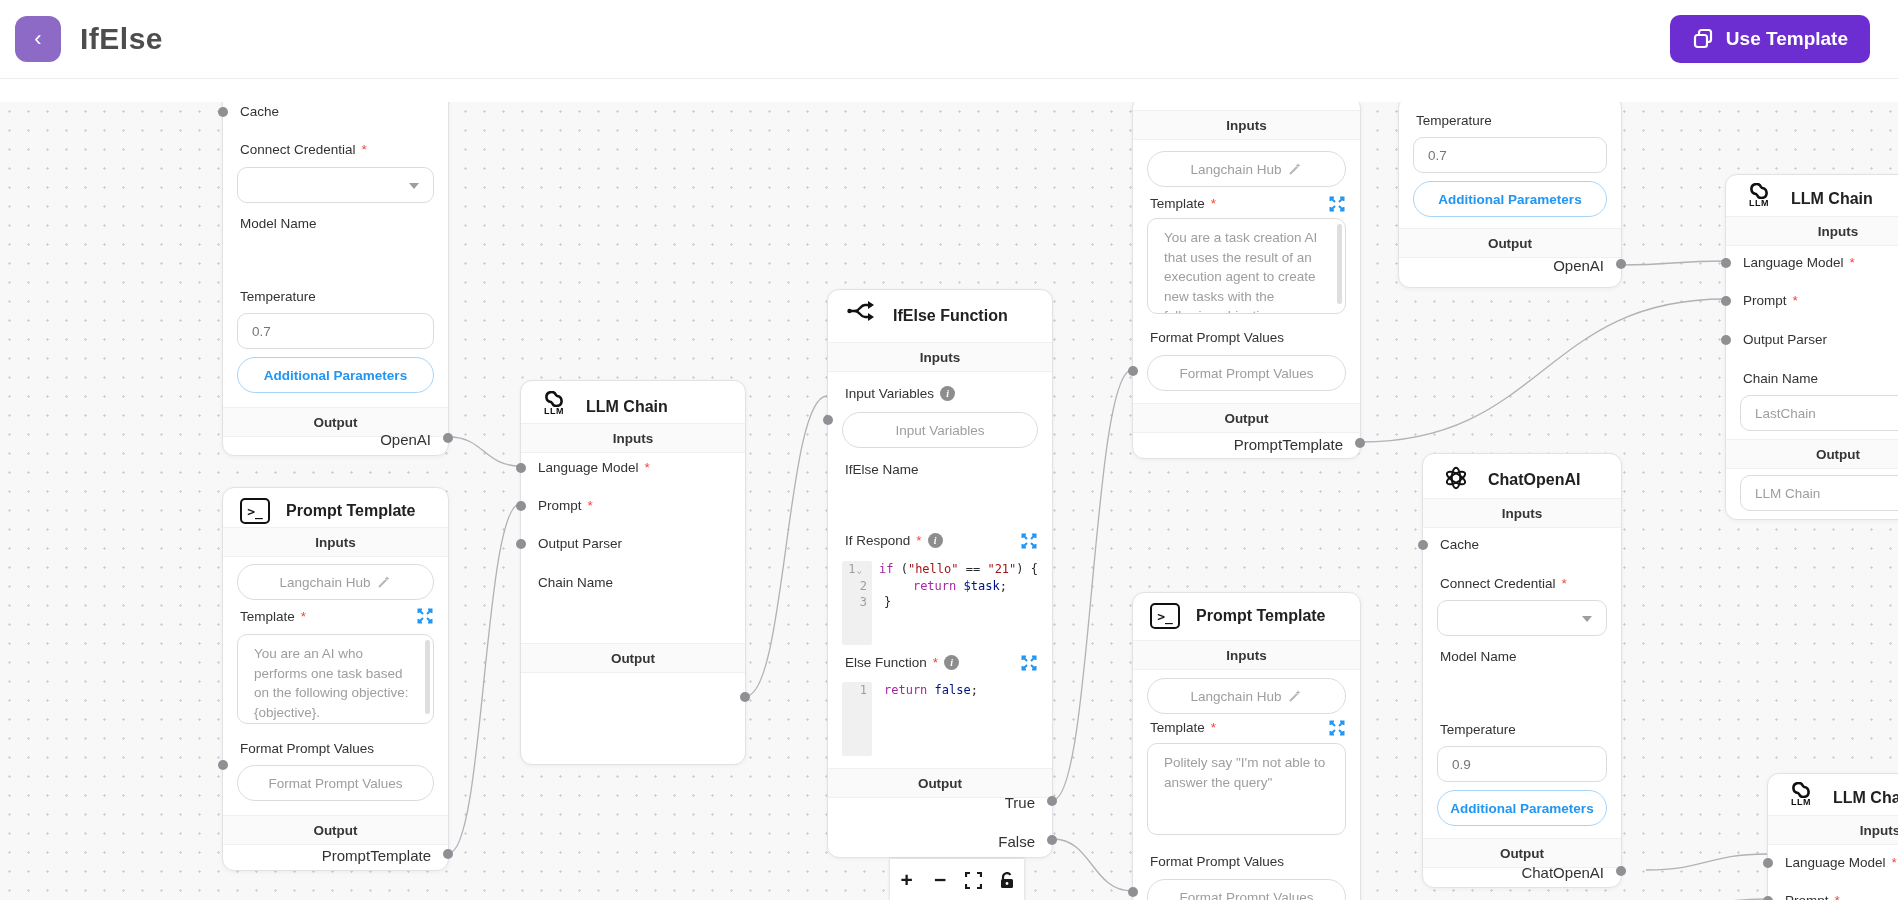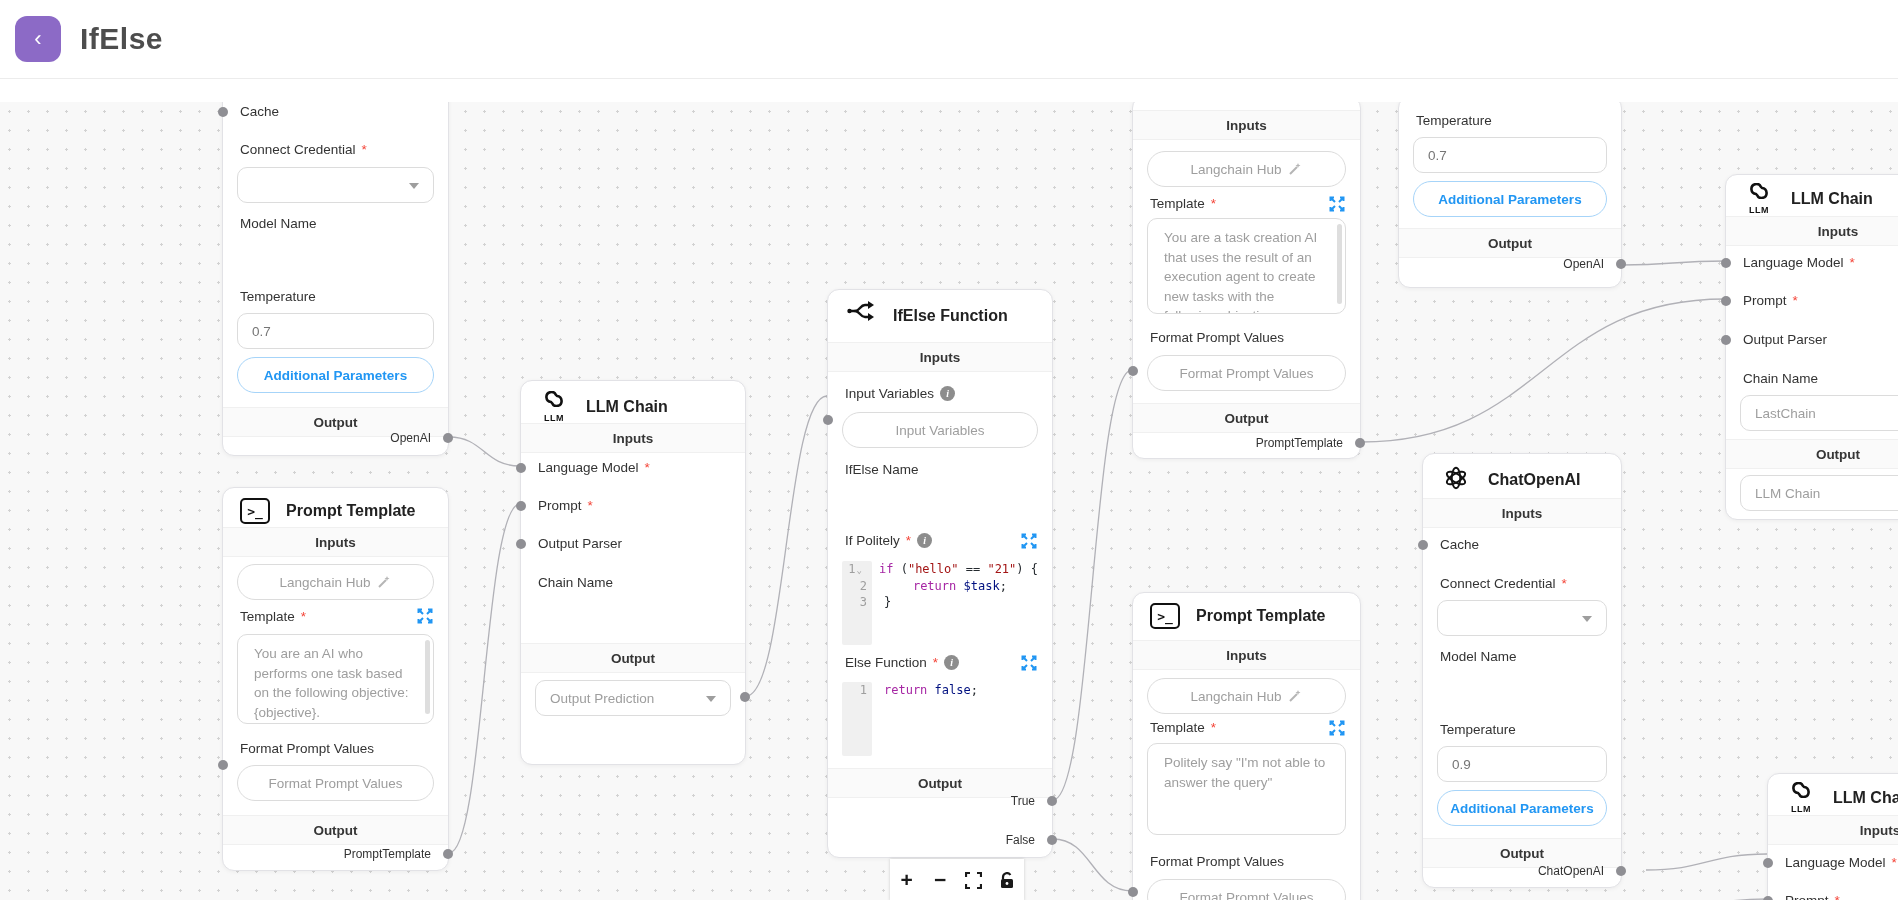--- a/index.html
+++ b/index.html
@@ -20,41 +20,41 @@
   
   .canvas{position:relative;height:821px;background:#f8f8f8;overflow:hidden;
     background-image:radial-gradient(circle,#d2d2d2 1px,transparent 1.3px);background-size:19px 19px;margin-top:23px;}
   .edges{position:absolute;left:0;top:0;pointer-events:none;}
   .edges path{stroke:var(--edge);stroke-width:1.3;fill:none;}
   
   .node{position:absolute;background:#fff;border:1px solid #e2e2e6;border-radius:12px;
     box-shadow:0 1px 4px rgba(0,0,0,.05);}
   .ntitle{position:absolute;left:0;right:0;display:flex;align-items:center;gap:16px;padding:0 17px;}
   .ntitle .tname{font-size:16px;font-weight:700;color:#212121;}
-  .nicon{width:32px;height:32px;display:flex;align-items:center;justify-content:space-between;flex-direction:column;color:#111;}
+  .nicon{width:32px;height:32px;display:flex;align-items:center;justify-content:flex-start;flex-direction:column;color:#111;}
   .term-icon{width:30px;height:26px;border:2.5px solid #111;border-radius:5px;font-weight:700;font-size:13px;
     display:flex;align-items:center;justify-content:center;font-family:"DejaVu Sans Mono",monospace;color:#111;}
   .llm-icon{display:flex;flex-direction:column;align-items:center;line-height:1;}
   .llm-icon .llm-txt{font-size:9px;font-weight:700;letter-spacing:.5px;color:#111;}
   .sect{position:absolute;left:0;right:0;height:30px;background:#fafafa;border-top:1px solid #f0f0f0;
     border-bottom:1px solid #f0f0f0;display:flex;align-items:center;justify-content:center;
     font-size:13.5px;font-weight:700;color:#363636;}
   .lbl{position:absolute;left:17px;font-size:13.5px;color:#333;display:flex;align-items:center;gap:6px;}
   .req{color:#f44336;}
   .info{width:15px;height:15px;border-radius:50%;background:#8d8d8d;color:#fff;font-size:10px;font-weight:700;
     display:inline-flex;align-items:center;justify-content:center;font-family:"Liberation Serif",serif;font-style:italic;}
   .fld{position:absolute;left:14px;right:14px;height:36px;border:1px solid #dcdcdc;border-radius:10px;
     display:flex;align-items:center;padding:0 14px;font-size:13.5px;color:#757575;background:#fff;}
   .fld.ghost{color:#9e9e9e;}
   .pill{border-radius:19px;justify-content:center;color:#9e9e9e;gap:7px;}
   .sel::after{content:"";position:absolute;right:14px;top:15px;border-left:5px solid transparent;
     border-right:5px solid transparent;border-top:6px solid #9e9e9e;}
   .xparams{position:absolute;left:14px;right:14px;height:36px;border:1.5px solid #a6d4f9;border-radius:19px;
     display:flex;align-items:center;justify-content:center;color:var(--link);font-size:13.5px;font-weight:600;cursor:pointer;}
-  .anchor{position:absolute;font-size:12px;color:#333;}
+  .anchor{position:absolute;font-size:15px;color:#333;}
   .anchor.r{right:17px;}
   .hdl{position:absolute;width:10px;height:10px;border-radius:50%;background:var(--handle);z-index:3;}
   .hdl.l{left:-5px;} .hdl.r{right:-5px;}
   .tarea{position:absolute;left:14px;right:14px;border:1px solid #dcdcdc;border-radius:10px;
     padding:9px 16px;font-size:13.5px;line-height:1.45;color:#9e9e9e;overflow:hidden;white-space:pre-line;}
   .thumb{position:absolute;right:3px;top:8px;width:5px;height:72%;background:#dedede;border-radius:3px;}
   .expand{position:absolute;right:15px;width:16px;height:16px;cursor:pointer;}
   
   .code{position:absolute;left:14px;right:14px;font-family:"DejaVu Sans Mono",monospace;font-size:12px;line-height:16px;}
   .code .gut{position:absolute;left:0;top:0;width:30px;background:#f0f0f0;border-radius:2px;}
@@ -71,20 +71,27 @@
   .attribution{position:absolute;right:12px;bottom:4px;font-size:16px;color:#9a9aa2;}
 </style>
 </head>
 <body>
 
 <div class="header">
   <div class="back-btn">
       <span>‹</span>
     </div>
   <div class="hdr-title">IfElse</div>
+  <div class="use-template">
+    <svg width="22" height="22" viewBox="0 0 22 22">
+        <rect x="7" y="2" width="12" height="12" rx="2.5" fill="none" stroke="#fff" stroke-width="2.2"></rect>
+        <rect x="3" y="7" width="12" height="12" rx="2.5" fill="#6d2ed1" stroke="#fff" stroke-width="2.2"></rect>
+      </svg>
+    <span>Use Template</span>
+  </div>
 </div>
 
 <div class="canvas">
 
   <svg class="edges" width="1898" height="821">
     <path d="M449,335 C484,335 484,364 520,364"></path>
     <path d="M449,751 C484,751 484,402 520,402"></path>
     <path d="M746,594 C786,594 786,294 827,294"></path>
     <path d="M1053,698 C1092,698 1092,268 1132,268"></path>
     <path d="M1053,737 C1092,737 1092,789 1132,789"></path>
@@ -174,23 +181,20 @@
       </div>
     <span class="hdl l" style="top:120px;"></span>
     <div class="lbl" style="top:117px;">
         <span>Prompt</span>
         <span class="req">*</span>
       </div>
     <span class="hdl l" style="top:158px;"></span>
     <div class="lbl" style="top:155px;">Output Parser</div>
     <div class="lbl" style="top:194px;">Chain Name</div>
     <div class="sect" style="top:262px;">Output</div>
-    <div class="fld sel ghost" style="top:299px;">
-        <span>Output Prediction</span>
-      </div>
     <span class="hdl r" style="top:311px;"></span>
   </div>
 
   <div class="node" style="left:827px;top:187px;width:226px;height:569px;">
     <div class="ntitle" style="top:10px;">
       <span class="nicon">
         <svg width="28" height="22" viewBox="0 0 28 22">
             <g fill="none" stroke="#111" stroke-width="2.4" stroke-linecap="round">
               <path d="M2 11 h6 C13 11 13 5 18 5 h4"></path>
               <path d="M8 11 C13 11 13 17 18 17 h4"></path>
@@ -206,21 +210,21 @@
     <div class="lbl" style="top:96px;">
         <span>Input Variables</span>
         <span class="info">i</span>
       </div>
     <span class="hdl l" style="top:125px;"></span>
     <div class="fld pill ghost" style="top:122px;">
         <span>Input Variables</span>
       </div>
     <div class="lbl" style="top:172px;">IfElse Name</div>
     <div class="lbl" style="top:243px;">
-        <span>If Politely</span>
+        <span>If Respond</span>
         <span class="req">*</span>
         <span class="info">i</span>
       </div>
     <svg class="expand" style="top:243px;" viewBox="0 0 16 16">
         <g stroke="#2196f3" stroke-width="2" fill="none">
           <path d="M6 6 L1.5 1.5 M1.5 5 V1.5 H5"></path>
           <path d="M10 6 L14.5 1.5 M11 1.5 H14.5 V5"></path>
           <path d="M6 10 L1.5 14.5 M1.5 11 V14.5 H5"></path>
           <path d="M10 10 L14.5 14.5 M14.5 11 V14.5 H11"></path>
         </g>

